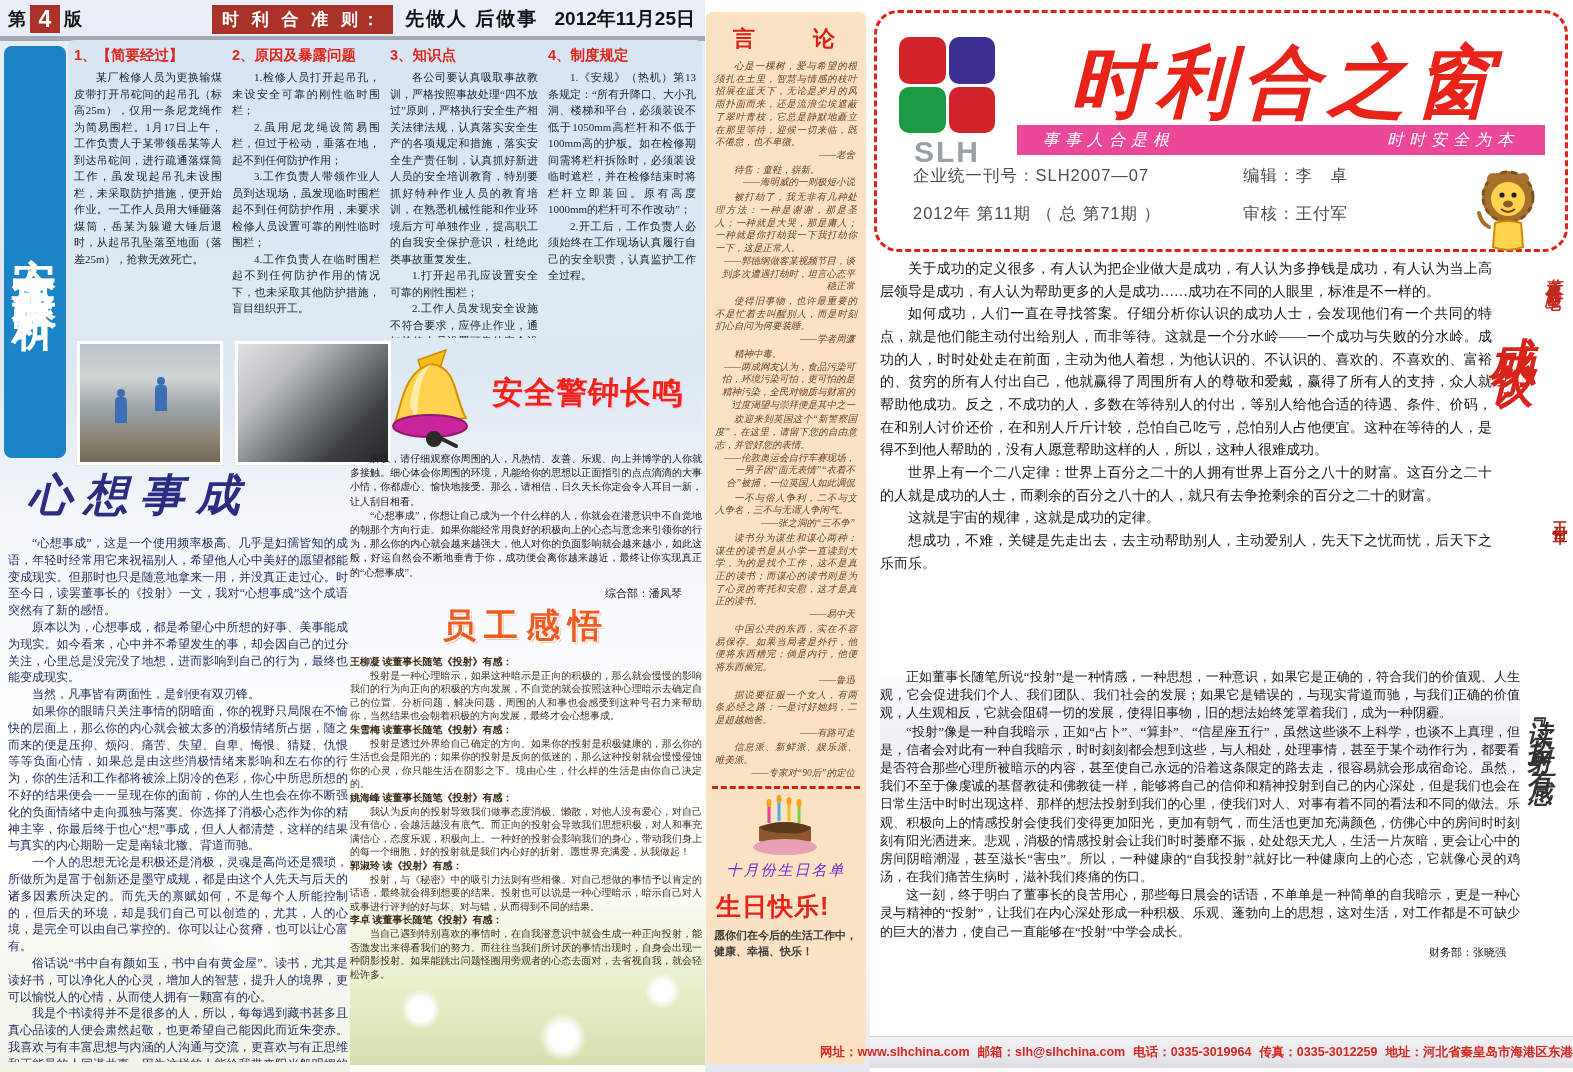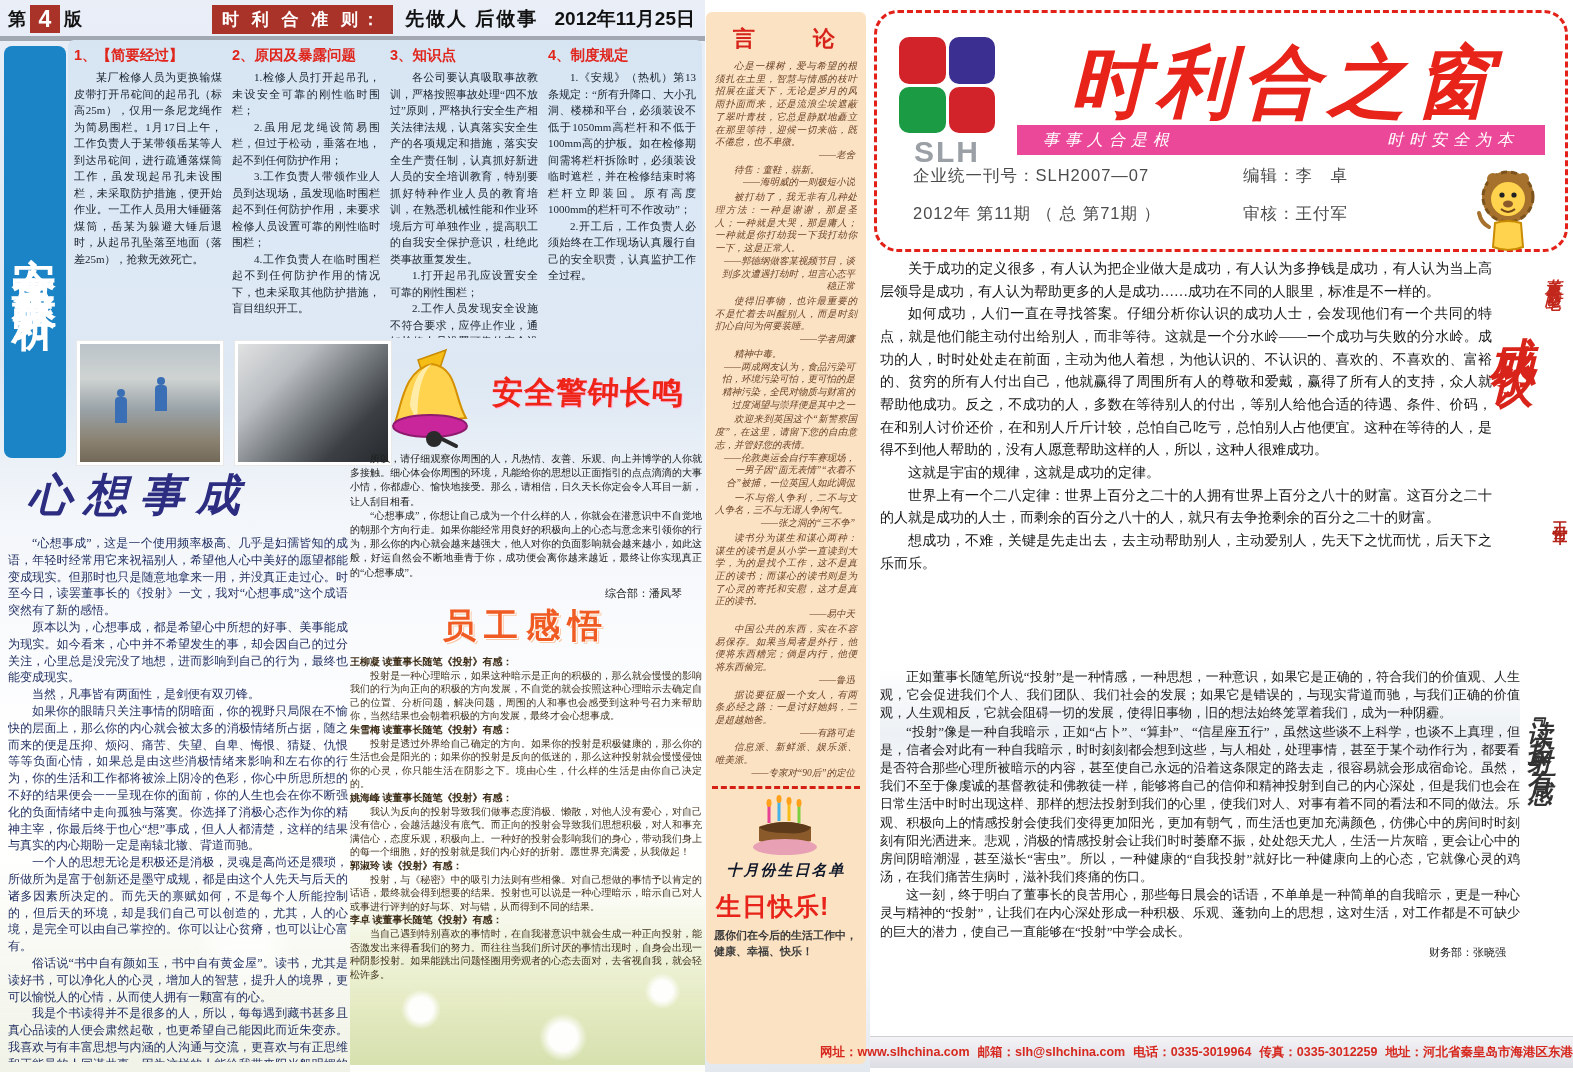--- a/index.html
+++ b/index.html
@@ -69,21 +69,21 @@
       linear-gradient(180deg, rgba(214,226,168,0) 0%, #d3dd9a 70%, #bccf7e 100%); }
 
   
   .mid-col { position:absolute; left:706px; top:12px; width:160px; height:1052px; background:#fbe2c2; border-radius:6px; overflow:hidden; }
   .yanlun-title { color:#d8231a; font-family:"Liberation Sans",sans-serif; font-weight:bold; font-size:22px; letter-spacing:26px; text-align:center; padding:12px 0 6px 22px; }
   .quotes { padding:0 9px; }
   .quote-text { font-size:9.5px; line-height:1.34; color:#6b4326; font-style:italic; text-indent:2em; text-align:justify; }
   .quote-source { font-size:9.5px; line-height:1.34; color:#6b4326; font-style:italic; text-align:right; padding-right:2px; margin-bottom:2px; }
   .mid-divider { border-top:3px dashed #d42015; margin:6px 6px; }
   .cake { display:block; margin:2px auto; }
-  .bday-title { color:#0f172a; font-weight:bold; font-family:"Liberation Sans",sans-serif; font-size:15px; text-align:center; letter-spacing:2px; font-style:italic; margin:2px 0 4px; }
+  .bday-title { color:#6d28d9; font-weight:normal; font-family:"Liberation Sans",sans-serif; font-size:15px; text-align:center; letter-spacing:2px; font-style:italic; margin:2px 0 4px; }
   .bday-body { font-size:11px; line-height:1.42; color:#3b3b3b; font-weight:bold; padding:0 8px; text-align:justify; text-indent:2em; font-family:"Liberation Sans",sans-serif; }
   .bday-big { color:#e8231a; font-family:"Liberation Sans",sans-serif; font-weight:900; font-size:25px; letter-spacing:1px; padding:6px 0 4px 10px; }
   .bday-tail { font-size:11px; line-height:1.5; color:#3b3b3b; font-weight:bold; padding:0 8px; font-family:"Liberation Sans",sans-serif; }
 
   
   .right-page { position:absolute; left:870px; top:0; width:703px; height:1072px; background:#ffffff; }
   .masthead { position:absolute; left:4px; top:10px; width:694px; height:242px; border:3px dashed #e32119; border-radius:24px; background:#fff; }
   .logo { position:absolute; left:22px; top:24px; width:96px; height:96px; display:grid; grid-template-columns:1fr 1fr; grid-template-rows:1fr 1fr; gap:3px; }
   .logo div { border-radius:10px; }
   .lg-tl { background:#d2232a; border-top-left-radius:34px; }
@@ -358,22 +358,22 @@
         <path d="M30 60 Q43 56 56 60 L58 84 Q43 90 28 84 Z" fill="#ffd34d" stroke="#c98b00" stroke-width="2"></path>
         <path d="M24 64 Q16 60 14 50" stroke="#a5712c" stroke-width="4" fill="none" stroke-linecap="round"></path>
       </svg>
     </div>
 
     <div class="article1">
       <div>
 
       <p class="rp1">关于成功的定义很多，有人认为把企业做大是成功，有人认为多挣钱是成功，有人认为当上高层领导是成功，有人认为帮助更多的人是成功……成功在不同的人眼里，标准是不一样的。</p>
           <p class="rp1">如何成功，人们一直在寻找答案。仔细分析你认识的成功人士，会发现他们有一个共同的特点，就是他们能主动付出给别人，而非等待。这就是一个分水岭——一个成功与失败的分水岭。成功的人，时时处处走在前面，主动为他人着想，为他认识的、不认识的、喜欢的、不喜欢的、富裕的、贫穷的所有人付出自己，他就赢得了周围所有人的尊敬和爱戴，赢得了所有人的支持，众人就帮助他成功。反之，不成功的人，多数在等待别人的付出，等别人给他合适的待遇、条件、价码，在和别人讨价还价，在和别人斤斤计较，总怕自己吃亏，总怕别人占他便宜。这种在等待的人，是得不到他人帮助的，没有人愿意帮助这样的人，所以，这种人很难成功。</p>
+          <p class="rp1">世界上有一个二八定律：世界上百分之二十的人拥有世界上百分之八十的财富。这百分之二十的人就是成功的人士，而剩余的百分之八十的人，就只有去争抢剩余的百分之二十的财富。</p>
           <p class="rp1">这就是宇宙的规律，这就是成功的定律。</p>
-          <p class="rp1">世界上有一个二八定律：世界上百分之二十的人拥有世界上百分之八十的财富。这百分之二十的人就是成功的人士，而剩余的百分之八十的人，就只有去争抢剩余的百分之二十的财富。</p>
           <p class="rp1">想成功，不难，关键是先走出去，去主动帮助别人，主动爱别人，先天下之忧而忧，后天下之乐而乐。</p>
         </div>
     </div>
     <div class="vert-block1">
       <span class="vb-label">董事长随笔</span>
       <span class="vb-title">成功小议</span>
       <span class="vb-author">王付军</span>
     </div>
 
     <div class="article2">

